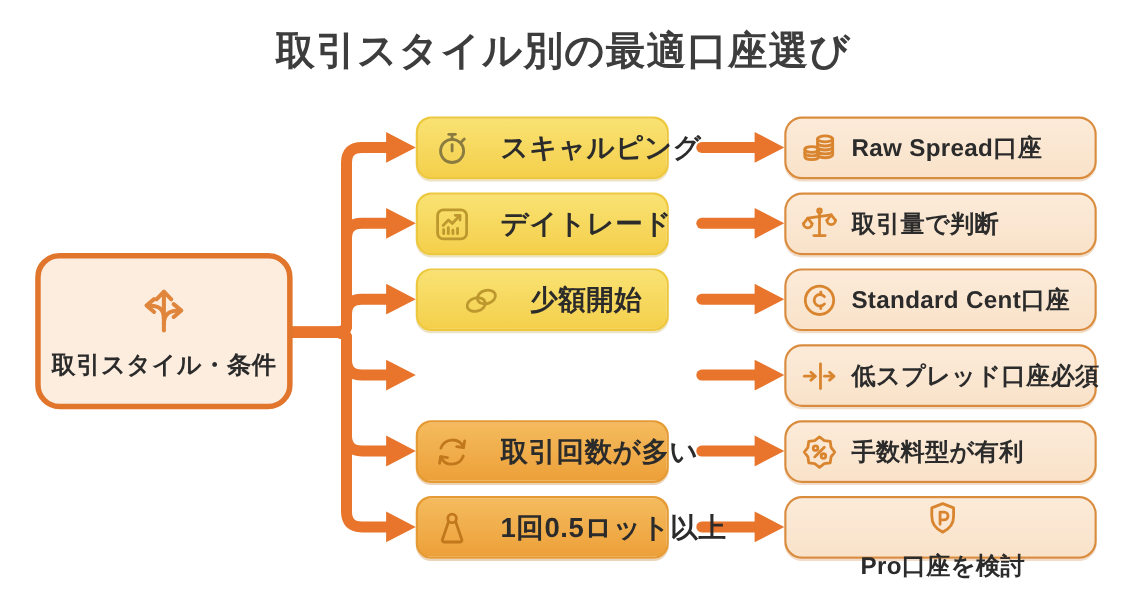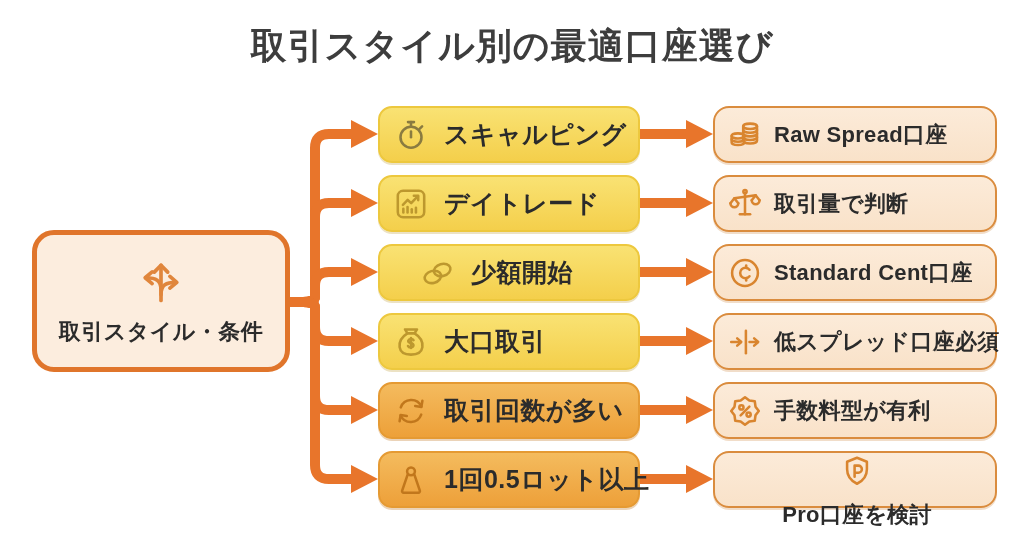--- a/index.html
+++ b/index.html
@@ -7,27 +7,27 @@
     position:relative;width:1024px;height:541px;background:#ffffff;overflow:hidden;
     font-family:"Liberation Sans","DejaVu Sans",sans-serif;
   }
   .title{
     position:absolute;top:22px;left:0;width:1024px;text-align:center;
     font-size:36px;font-weight:800;letter-spacing:1px;color:#3d3d3d;
   }
   svg.connectors{position:absolute;left:0;top:0;z-index:0;}
   .node{position:absolute;z-index:1;display:flex;align-items:center;box-sizing:border-box;}
   .source-box{
-    left:32px;top:230px;width:258px;height:142px;
+    left:32px;top:230px;width:234px;height:142px;
     background:#fcedde;border:5px solid #e0752b;border-radius:22px;
     flex-direction:column;justify-content:center;gap:10px;
   }
   .source-label{font-size:22px;font-weight:700;color:#2b2b2b;letter-spacing:0.5px;}
   .mid-box{
-    left:378px;width:262px;height:57px;border-radius:14px;padding:0 10px 0 13px;gap:15px;
+    left:378px;width:230px;height:57px;border-radius:14px;padding:0 10px 0 13px;gap:26px;
     background:linear-gradient(180deg,#f9e273 0%,#f4cf4b 100%);
     border:2.5px solid #edc83e;box-shadow:0 2px 0 rgba(180,140,20,0.25);
   }
   .mid-box.orange{
     background:linear-gradient(180deg,#f4bb5e 0%,#eda039 100%);
     border-color:#e59a33;box-shadow:0 2px 0 rgba(190,110,20,0.3);
   }
   .mid-label{font-size:25px;font-weight:700;color:#2b2b2b;letter-spacing:0.5px;white-space:nowrap;}
   .acct-box{
     left:713px;width:284px;height:57px;border-radius:16px;padding:0 8px 0 12px;gap:11px;
@@ -167,31 +167,20 @@
       <svg width="36" height="36" viewBox="0 0 24 24">
         <circle cx="12" cy="12" r="8.6"></circle>
         <path d="M15 9.8 a3.5 3.5 0 1 0 0 4.4"></path>
         <path d="M12.8 7 v1.6"></path>
           <path d="M12.8 15.4 v1.6"></path>
       </svg>
     </span>
     <span class="acct-label">Standard Cent口座</span>
   </div>
 
-  <div class="node mid-box" style="top:313px;">
-    <span class="ico ic-gold">
-      <svg width="36" height="36" viewBox="0 0 24 24">
-        <path d="M9.6 6.2 L8 3.6 h8 L14.4 6.2 Z"></path>
-        <path d="M9.6 6.2 h4.8 c4.2 2.6 5.6 6.2 5.2 9.2 c-.5 3.5-3.6 5-7.6 5 s-7.1-1.5-7.6-5 c-.4-3 1-6.6 5.2-9.2 Z"></path>
-        <path d="M13.7 10.8 c-.5-1.1-3.1-1.2-3.5.2 c-.3 1.2 1.1 1.5 1.7 1.7 c.8.25 2 .6 1.7 1.9 c-.4 1.4-3.1 1.3-3.6.1"></path>
-        <path d="M12 9.4 v6.6"></path>
-      </svg>
-    </span>
-    <span class="mid-label">大口取引</span>
-  </div>
   <div class="node acct-box" style="top:313px;">
     <span class="ico ic-acct">
       <svg width="36" height="36" viewBox="0 0 24 24">
         <path d="M12.6 4.5 v15"></path>
         <path d="M2.8 12 h6.4"></path>
           <path d="M6.8 9.6 L9.5 12 L6.8 14.4"></path>
         <path d="M15 12 h5.5"></path>
           <path d="M18.1 9.6 L20.8 12 L18.1 14.4"></path>
       </svg>
     </span>

